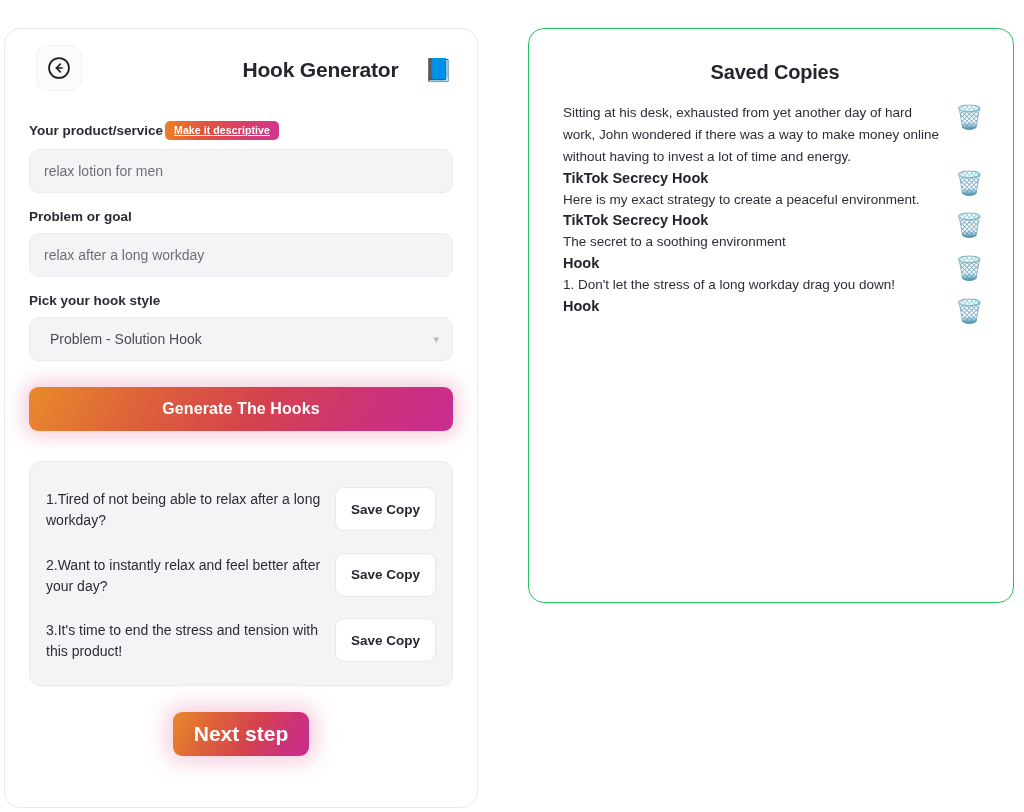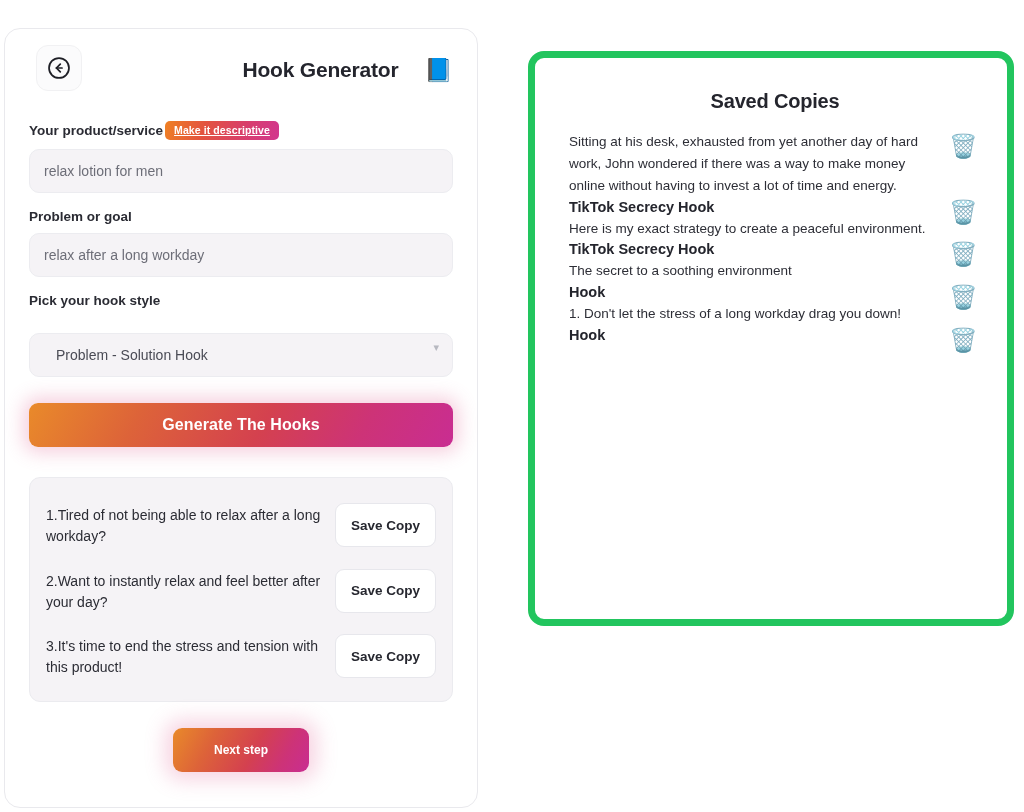--- a/index.html
+++ b/index.html
@@ -110,29 +110,28 @@
   }
   .text-input::placeholder { color: #6d6e78; }
 
   .select-wrap { position: relative; width: 100%; }
   .select-input {
     width: 100%;
     height: 44px;
     background: #f5f3f6;
     border: 1px solid #ececf0;
     border-radius: 10px;
-    padding: 0 34px 0 26px;
+    padding: 0 34px 0 20px;
     font-family: "Liberation Sans", sans-serif;
     font-size: 14px;
     color: #4a4b55;
     appearance: none;
     -webkit-appearance: none;
     outline: none;
     cursor: pointer;
-    margin-top: 16px;
   }
   .select-caret {
     position: absolute;
     right: 14px; top: 50%;
     transform: translateY(-50%);
     pointer-events: none;
     color: #b7b8c0;
     font-size: 11px;
     line-height: 1;
   }
@@ -198,38 +197,37 @@
     justify-content: center;
   }
   .next-btn {
     width: 136px;
     height: 44px;
     border: none;
     border-radius: 9px;
     background: linear-gradient(118deg, #e98a2a 0%, #dd6339 28%, #d4414f 58%, #cd3377 80%, #c92d92 100%);
     color: #ffffff;
     font-family: "Liberation Sans", sans-serif;
-    font-size: 12px;
+    font-size: 21px;
     font-weight: 700;
     cursor: pointer;
     box-shadow: 0 0 20px 8px rgba(226, 102, 150, 0.28);
   }
 
   
   .right-panel {
     position: absolute;
     left: 528px;
     top: 28px;
     width: 486px;
     height: 575px;
     background: #ffffff;
-    border: 7px solid #22c55e;
+    border: 1px solid #22c55e;
     border-radius: 16px;
     padding: 20px 26px 0 34px;
-    margin-top: 23px;
   }
   .saved-title {
     text-align: center;
     font-size: 20px;
     font-weight: 700;
     color: #24252d;
     letter-spacing: -0.2px;
     margin: 12px 0 18px 0;
   }
   .saved-list { }

